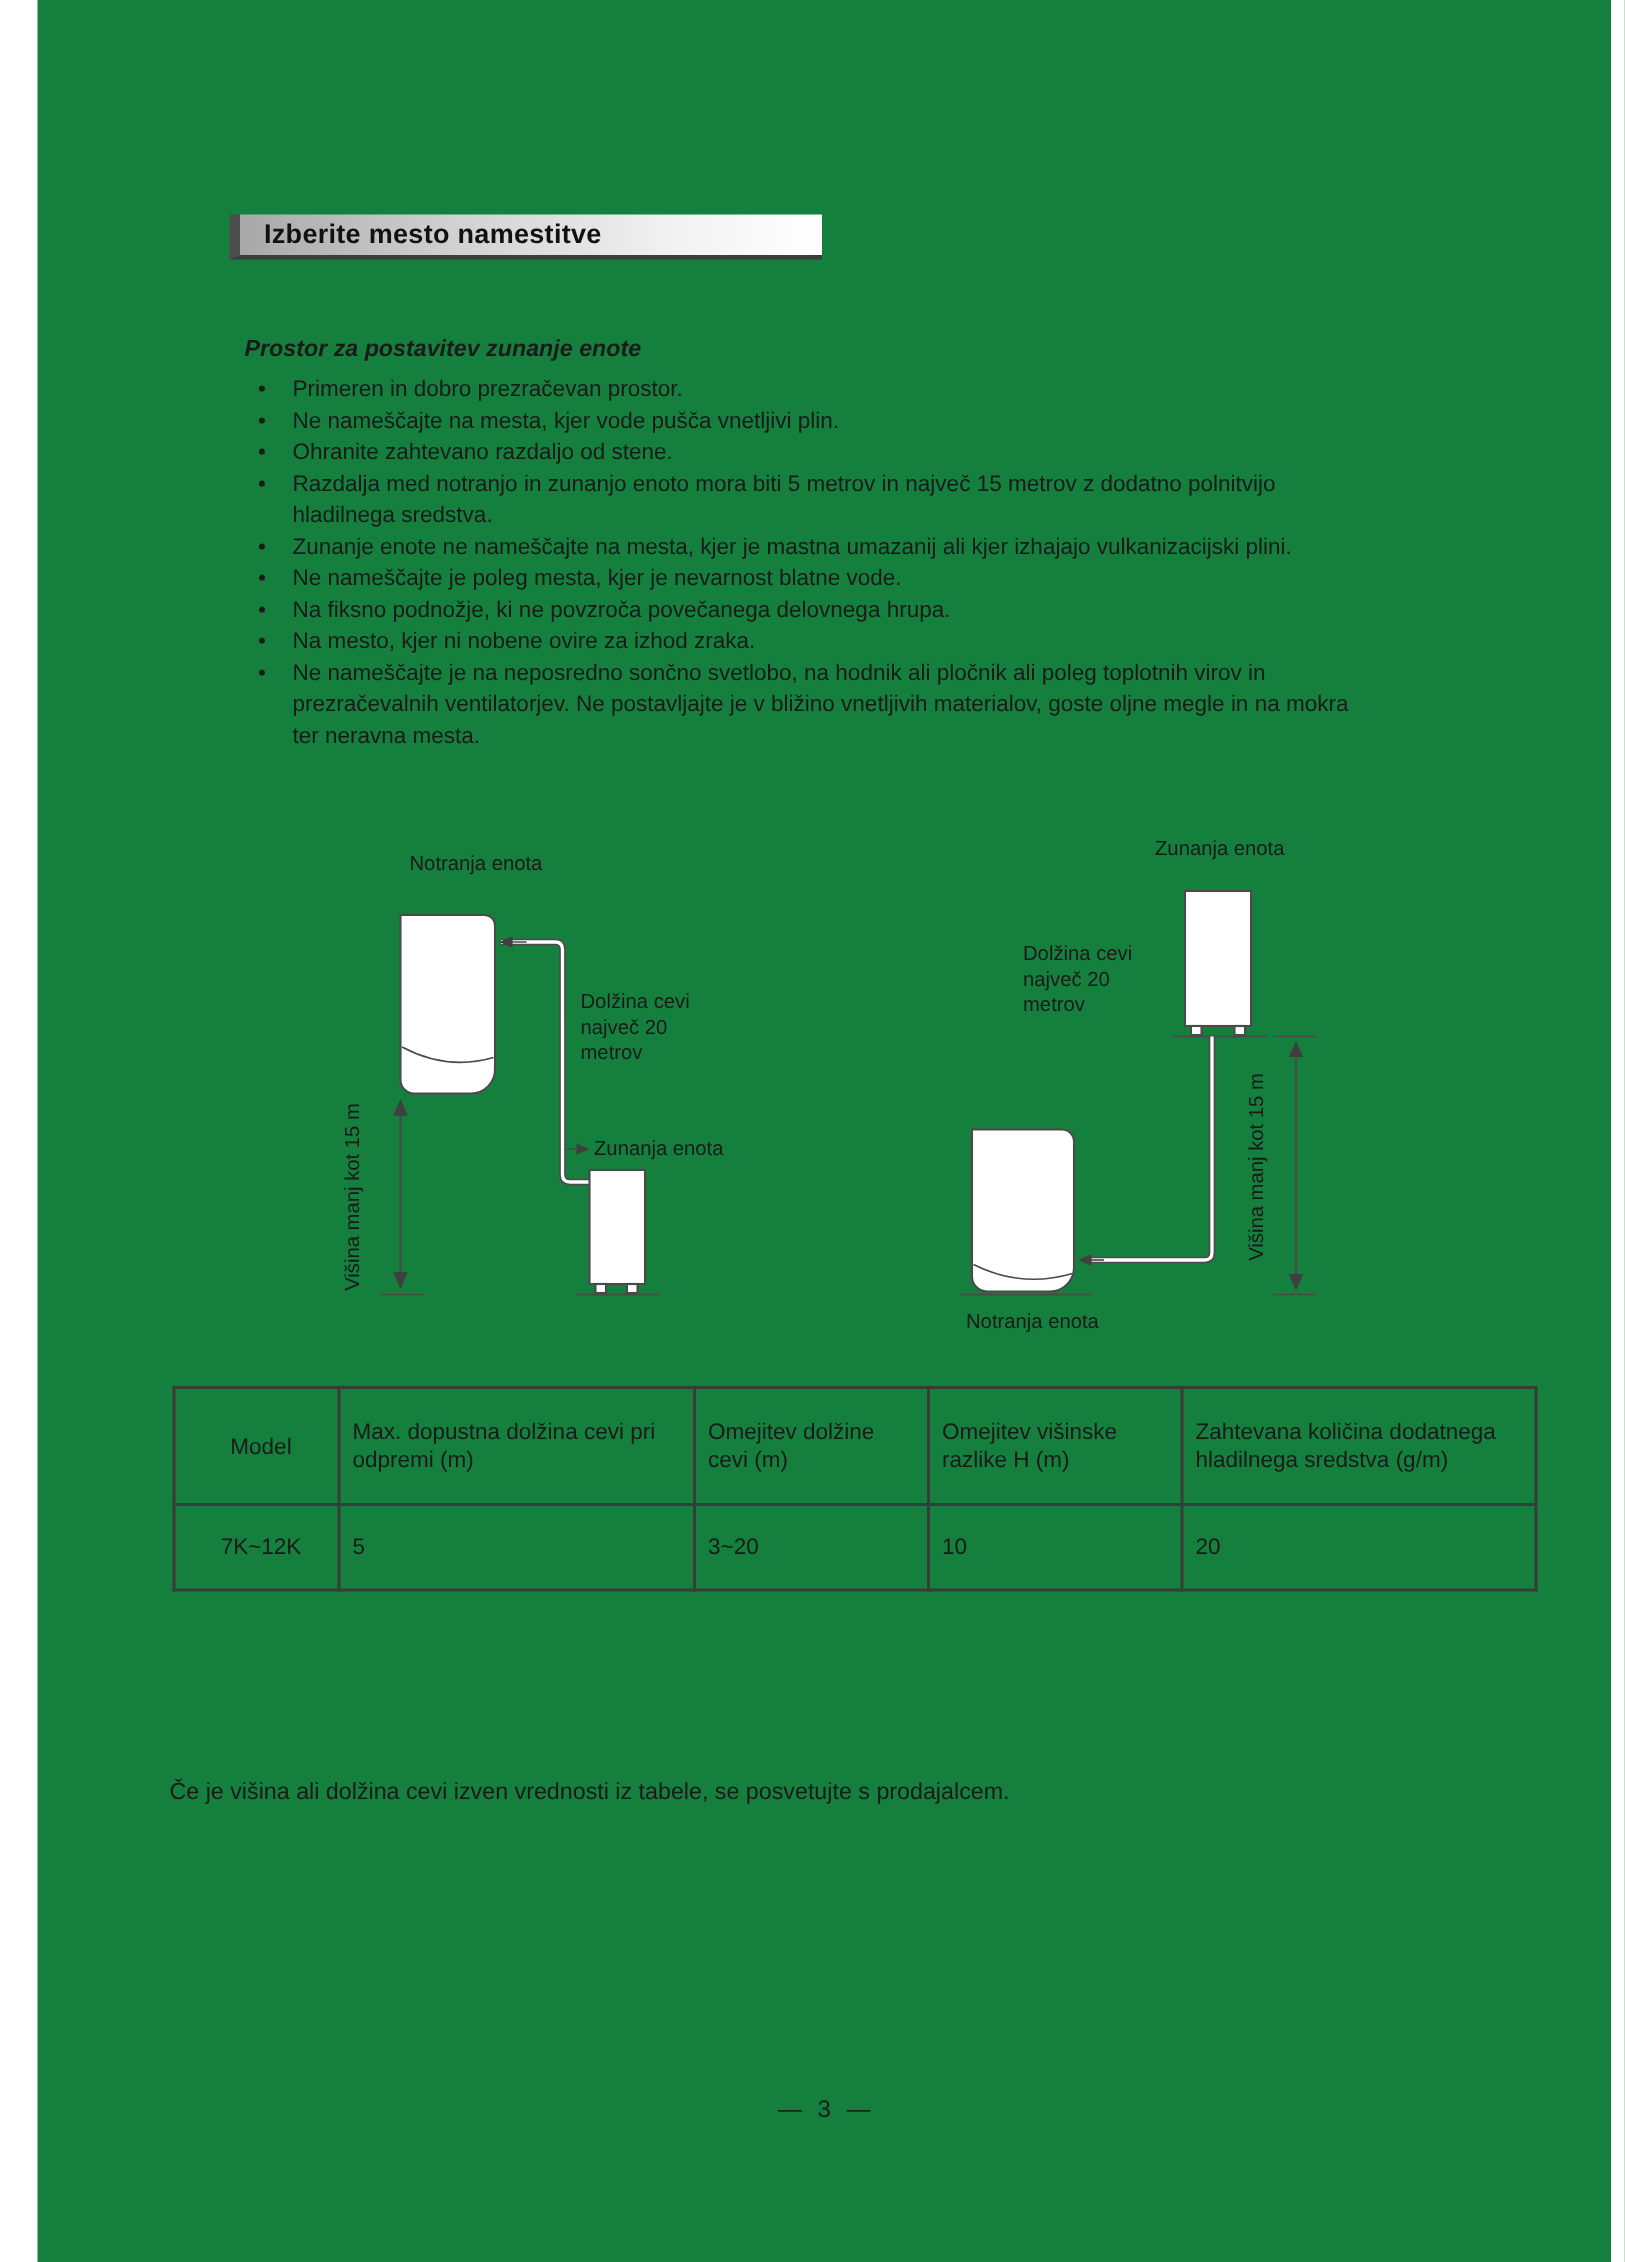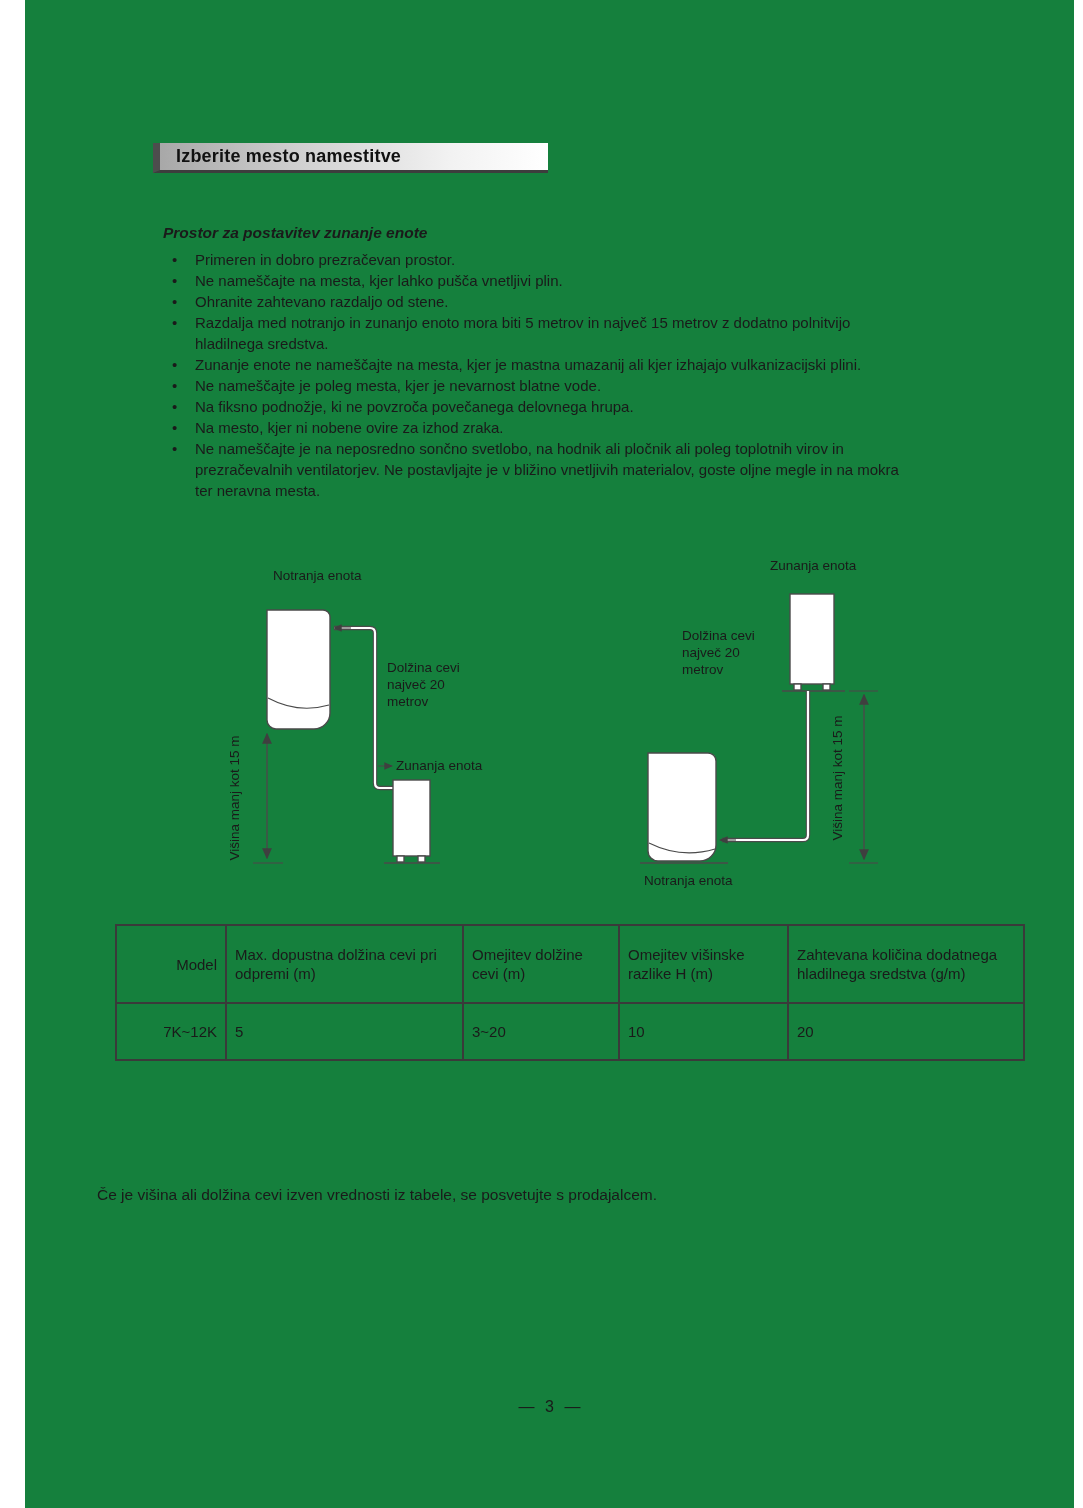--- a/index.html
+++ b/index.html
@@ -40,24 +40,24 @@
   .data-table {
     position:absolute; left:90px; top:924px; width:908px;
     border-collapse:collapse; table-layout:fixed; font-size:15px;
   }
   .data-table th, .data-table td {
     border:2px solid #3a3a3a; font-weight:normal; text-align:left;
     vertical-align:middle; padding:4px 8px; box-sizing:border-box; line-height:19px;
   }
   .data-table thead th { height:78px; }
   .data-table tbody td { height:57px; }
-  .data-table .model-col { text-align:right; padding-left:14px; }
-
-  
-  .footer-note { position:absolute; left:72px; top:1186px; margin:0; font-size:15.5px; }
+  .data-table .model-col { text-align:center; padding-left:14px; }
+
+  
+  .footer-note { position:absolute; left:88px; top:1186px; margin:0; font-size:15.5px; }
   .page-number {
     position:absolute; left:0; right:0; top:1398px; text-align:center;
     font-size:16px; word-spacing:6px; color:#1a1a1a;
   }
 </style>
 </head>
 <body>
 
 <div class="page">
 
@@ -67,21 +67,21 @@
 
   <div class="intro">
     <h2 class="section-heading">Prostor za postavitev zunanje enote</h2>
     <div class="bullet-list">
       <div class="bullet">
         <span class="marker">•</span>
         <span class="bullet-text">Primeren in dobro prezračevan prostor.</span>
       </div>
       <div class="bullet">
         <span class="marker">•</span>
-        <span class="bullet-text">Ne nameščajte na mesta, kjer lahko pušča vnetljivi plin.</span>
+        <span class="bullet-text">Ne nameščajte na mesta, kjer vode pušča vnetljivi plin.</span>
       </div>
       <div class="bullet">
         <span class="marker">•</span>
         <span class="bullet-text">Ohranite zahtevano razdaljo od stene.</span>
       </div>
       <div class="bullet">
         <span class="marker">•</span>
         <span class="bullet-text">Razdalja med notranjo in zunanjo enoto mora biti 5 metrov in največ 15 metrov z dodatno polnitvijo hladilnega sredstva.</span>
       </div>
       <div class="bullet">

